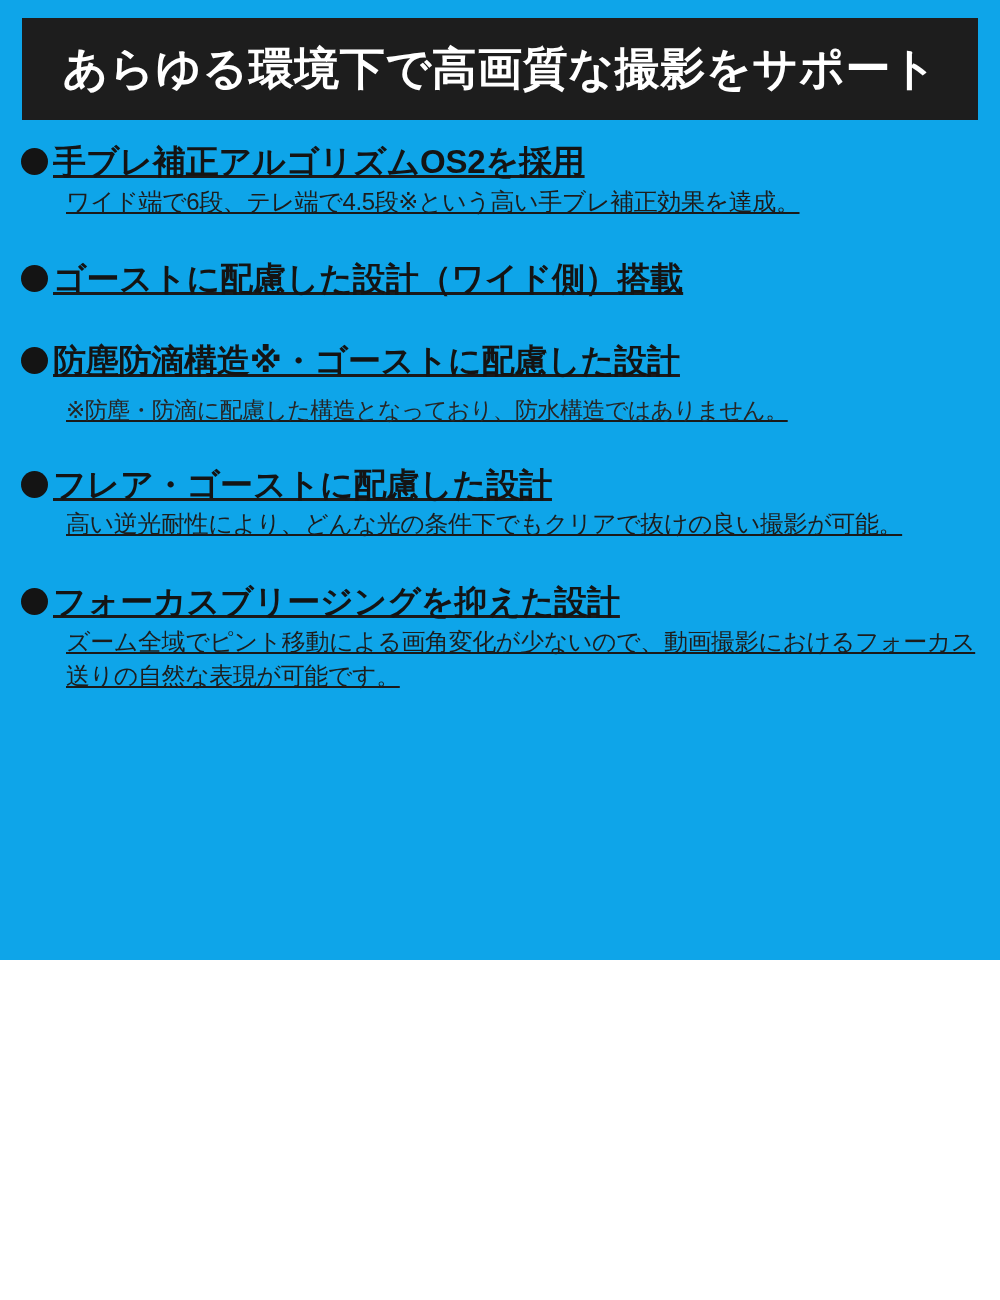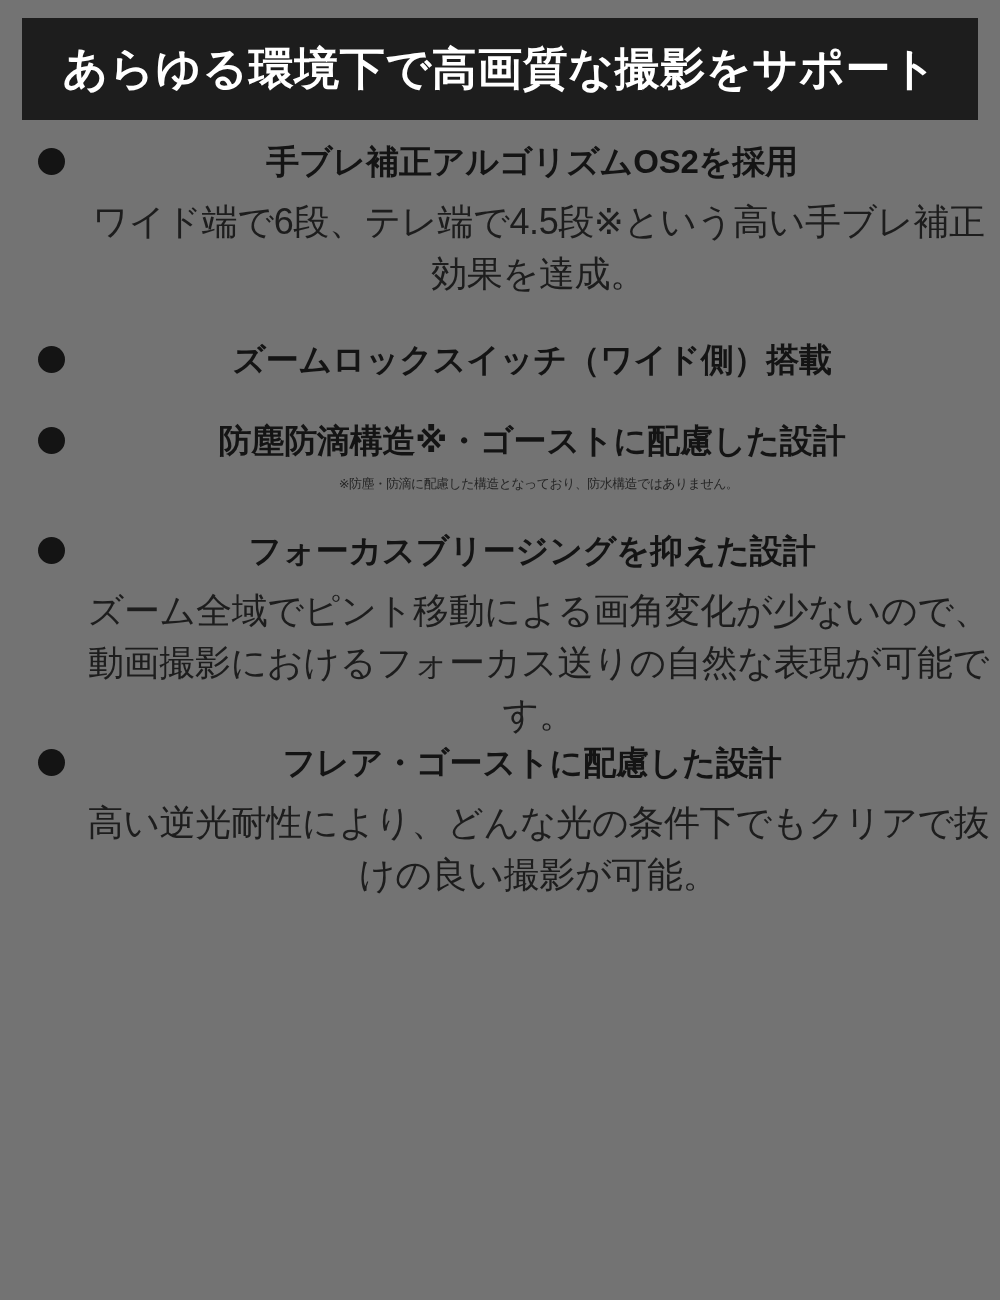--- a/index.html
+++ b/index.html
@@ -11,24 +11,23 @@
     width: 1000px;
     height: 1300px;
     font-family: "Liberation Sans", "DejaVu Sans", sans-serif;
     color: #1a1a1a;
     overflow: hidden;
   }
 
   .page {
     position: relative;
     width: 1000px;
-    height: 1300px;
-    background: #737373;
+    height: 960px;
+    background: #0ea5e9;
     box-sizing: border-box;
-    text-align: center;
   }
 
   
   .header-band {
     position: absolute;
     top: 18px;
     left: 22px;
     width: 956px;
     height: 102px;
     background: #1d1d1d;
@@ -42,22 +41,23 @@
     font-weight: bold;
     letter-spacing: 0.5px;
     line-height: 1.1;
     white-space: nowrap;
   }
 
   
   .feature-list {
     position: absolute;
     top: 140px;
-    left: 38px;
+    left: 21px;
     width: 956px;
+    text-decoration: underline;
   }
 
   .feature {
     margin-bottom: 26px;
   }
 
   .feature-heading {
     display: flex;
     align-items: flex-start;
     font-size: 33px;
@@ -73,31 +73,31 @@
     border-radius: 50%;
     background: #141414;
     margin-top: 8px;
     margin-right: 5px;
   }
   .feature-heading-text {
     flex: 1 1 auto;
   }
 
   .feature-body {
-    font-size: 36px;
+    font-size: 24px;
     line-height: 1.45;
     letter-spacing: -0.4px;
     color: #1d1d1d;
     margin-left: 45px;
-    margin-top: 12px;
+    margin-top: 1px;
     font-weight: normal;
   }
 
   .feature-note {
-    font-size: 13px;
+    font-size: 23px;
     line-height: 1.4;
     letter-spacing: -0.6px;
     color: #262626;
     margin-left: 45px;
     margin-top: 12px;
   }
 
   
   .feature.f1 { margin-bottom: 38px; }
   .feature.f2 { margin-bottom: 38px; }
@@ -120,42 +120,42 @@
       <div class="feature-heading">
         <span class="bullet-dot"></span>
         <span class="feature-heading-text">手ブレ補正アルゴリズムOS2を採用</span>
       </div>
       <div class="feature-body">ワイド端で6段、テレ端で4.5段※という高い手ブレ補正効果を達成。</div>
     </div>
 
     <div class="feature f2">
       <div class="feature-heading">
         <span class="bullet-dot"></span>
-        <span class="feature-heading-text">ズームロックスイッチ（ワイド側）搭載</span>
+        <span class="feature-heading-text">ゴーストに配慮した設計（ワイド側）搭載</span>
       </div>
     </div>
 
     <div class="feature f3">
       <div class="feature-heading">
         <span class="bullet-dot"></span>
         <span class="feature-heading-text">防塵防滴構造※・ゴーストに配慮した設計</span>
       </div>
       <div class="feature-note">※防塵・防滴に配慮した構造となっており、防水構造ではありません。</div>
     </div>
 
+    <div class="feature f4">
+      <div class="feature-heading">
+        <span class="bullet-dot"></span>
+        <span class="feature-heading-text">フレア・ゴーストに配慮した設計</span>
+      </div>
+      <div class="feature-body">高い逆光耐性により、どんな光の条件下でもクリアで抜けの良い撮影が可能。</div>
+    </div>
+
     <div class="feature f5">
       <div class="feature-heading">
         <span class="bullet-dot"></span>
         <span class="feature-heading-text">フォーカスブリージングを抑えた設計</span>
       </div>
       <div class="feature-body">ズーム全域でピント移動による画角変化が少ないので、動画撮影におけるフォーカス送りの自然な表現が可能です。</div>
     </div>
 
-    <div class="feature f4">
-      <div class="feature-heading">
-        <span class="bullet-dot"></span>
-        <span class="feature-heading-text">フレア・ゴーストに配慮した設計</span>
-      </div>
-      <div class="feature-body">高い逆光耐性により、どんな光の条件下でもクリアで抜けの良い撮影が可能。</div>
-    </div>
-
   </div>
 </div>
 
 </body></html>

